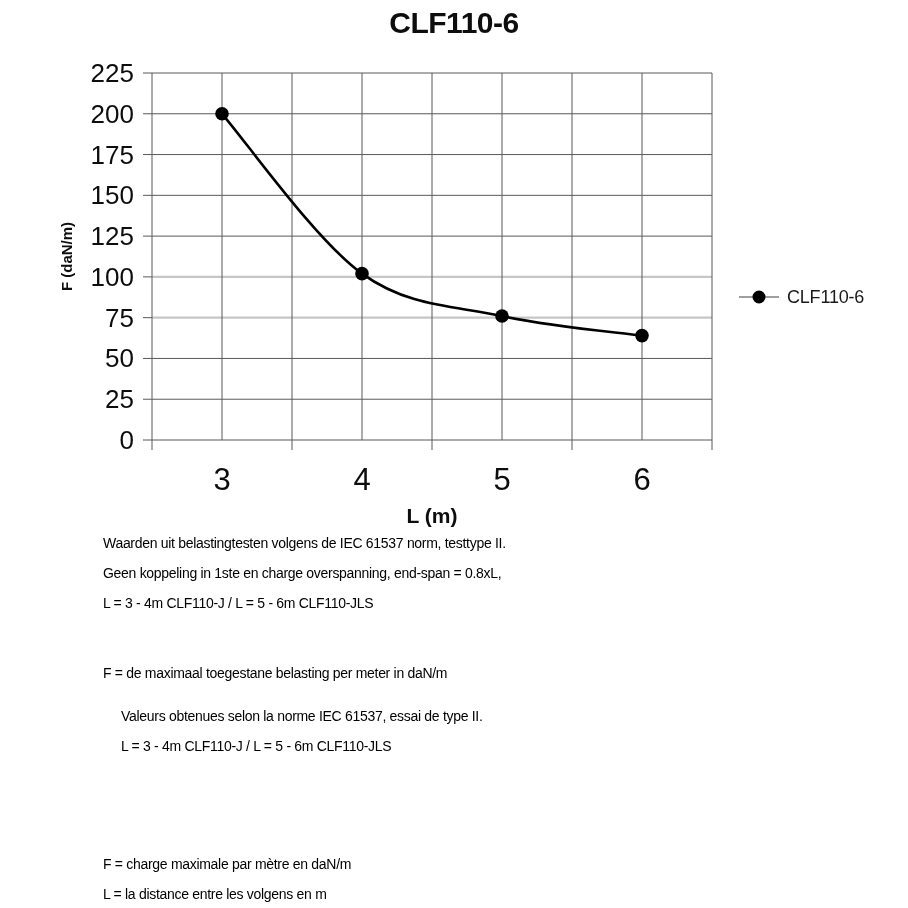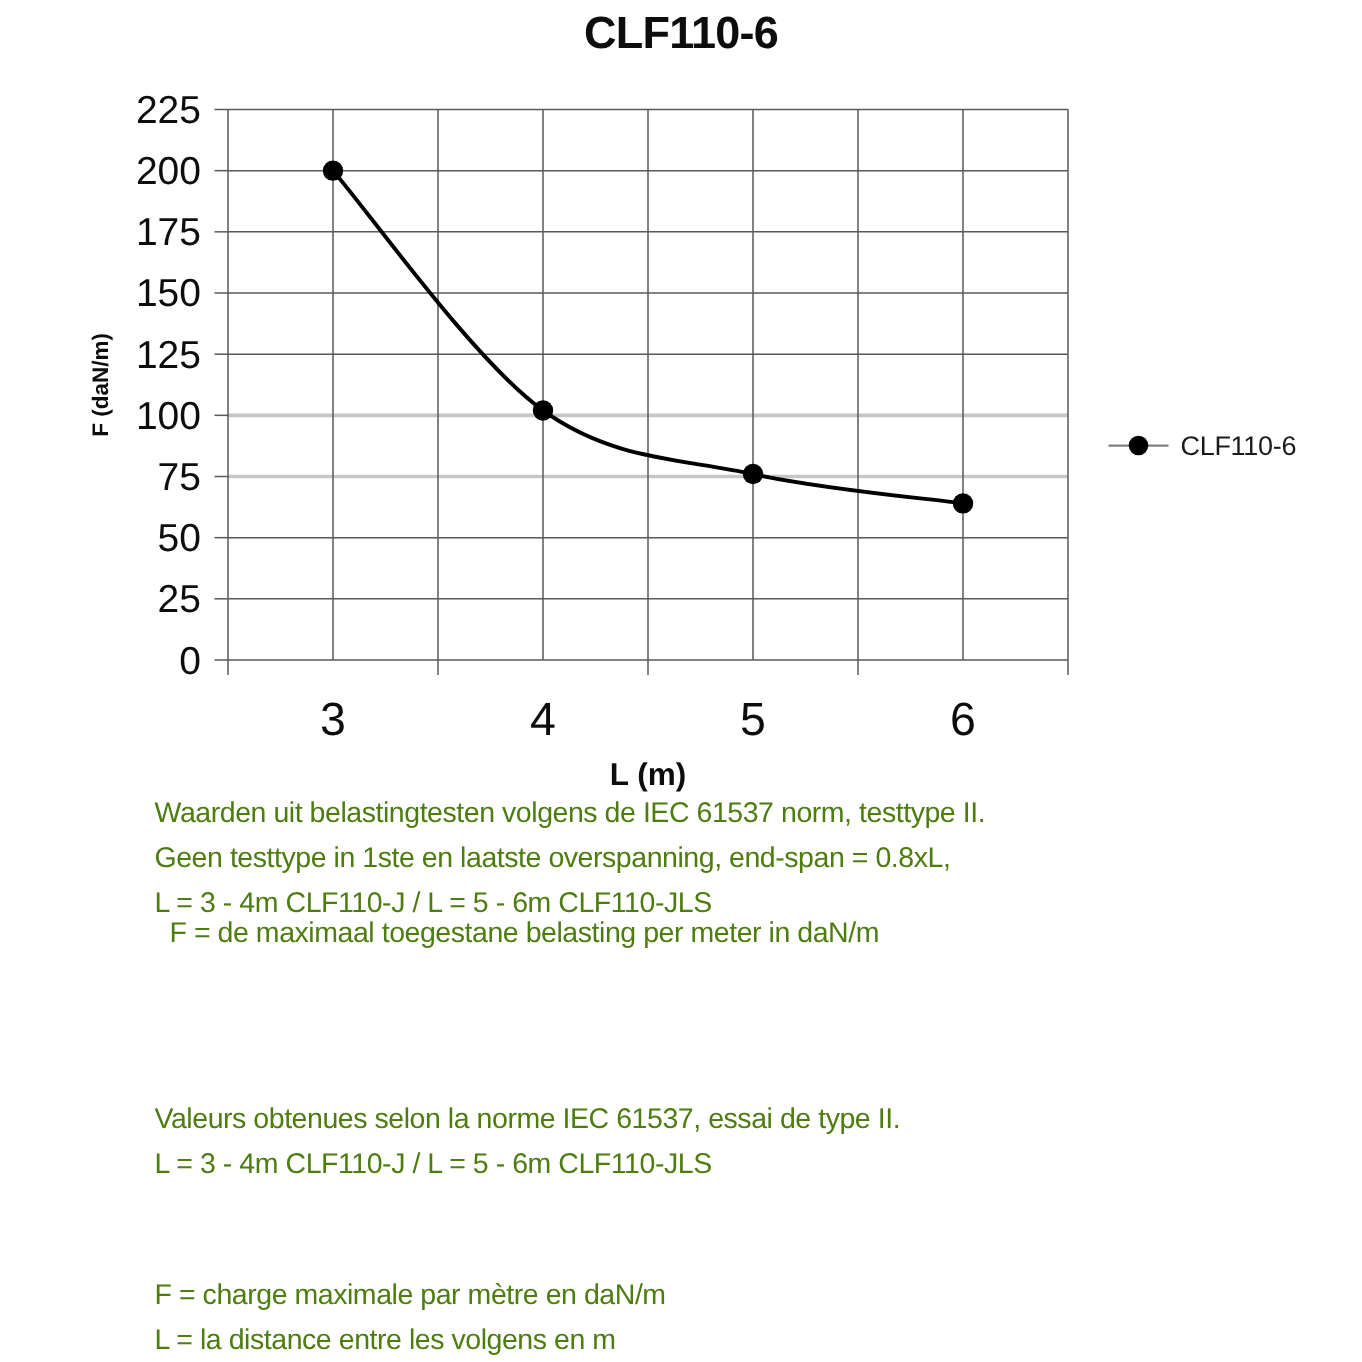--- a/index.html
+++ b/index.html
@@ -12,23 +12,23 @@
     font-size:30px;font-weight:bold;letter-spacing:-0.5px;color:#0d0d0d;
   }
   .plot-svg{position:absolute;left:0;top:0;}
   .legend{
     position:absolute;left:738px;top:286px;height:22px;
     display:flex;align-items:center;gap:7px;
   }
   .legend-label{font-size:18px;color:#1a1a1a;letter-spacing:-0.2px;white-space:nowrap;}
   .notes{position:absolute;left:103px;width:730px;}
   .notes .line{
-    font-size:19px;line-height:30px;letter-spacing:-0.3px;color:#4d7c0f;white-space:nowrap;
+    font-size:14px;line-height:30px;letter-spacing:-0.3px;color:#000000;white-space:nowrap;
   }
-  .block-1{top:528px;} .block-2{top:608px;margin-left:10px;} .block-3{top:732px;} .block-4{top:849px;}
+  .block-1{top:528px;} .block-2{top:658px;} .block-3{top:701px;margin-left:18px;} .block-4{top:849px;}
 </style>
 </head>
 <body>
 
 <div class="stage">
 
   <div class="chart-title">CLF110-6</div>
 
   <svg id="plot" class="plot-svg" width="908" height="530" viewBox="0 0 908 530">
       <line x1="152" y1="73" x2="712" y2="73" stroke="#595959" stroke-width="1"></line>
@@ -91,21 +91,21 @@
   <div class="legend">
     <svg width="42" height="16" viewBox="0 0 42 16">
       <line x1="1" y1="8" x2="41" y2="8" stroke="#7f7f7f" stroke-width="1.5"></line>
       <circle cx="21" cy="8" r="6.5" fill="#000000"></circle>
     </svg>
     <span class="legend-label">CLF110-6</span>
   </div>
 
   <div class="notes block-1">
     <div class="line">Waarden uit belastingtesten volgens de IEC 61537 norm, testtype II.</div>
-    <div class="line">Geen testtype in 1ste en laatste overspanning, end-span = 0.8xL,</div>
+    <div class="line">Geen koppeling in 1ste en charge overspanning, end-span = 0.8xL,</div>
     <div class="line">L = 3 - 4m CLF110-J / L = 5 - 6m CLF110-JLS</div>
   </div>
 
   <div class="notes block-2">
     <div class="line">F = de maximaal toegestane belasting per meter in daN/m</div>
   </div>
 
   <div class="notes block-3">
     <div class="line">Valeurs obtenues selon la norme IEC 61537, essai de type II.</div>
     <div class="line">L = 3 - 4m CLF110-J / L = 5 - 6m CLF110-JLS</div>

